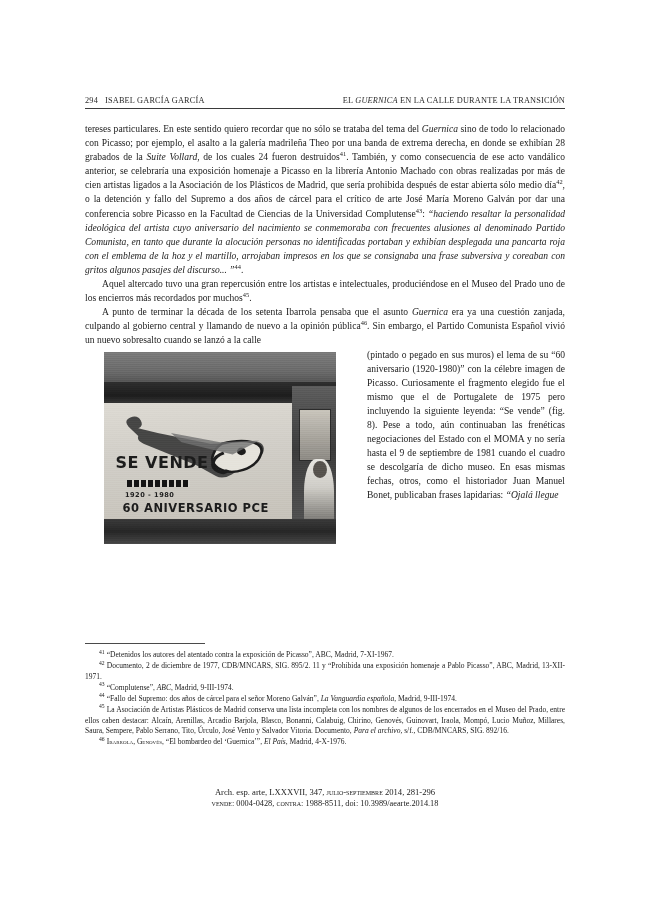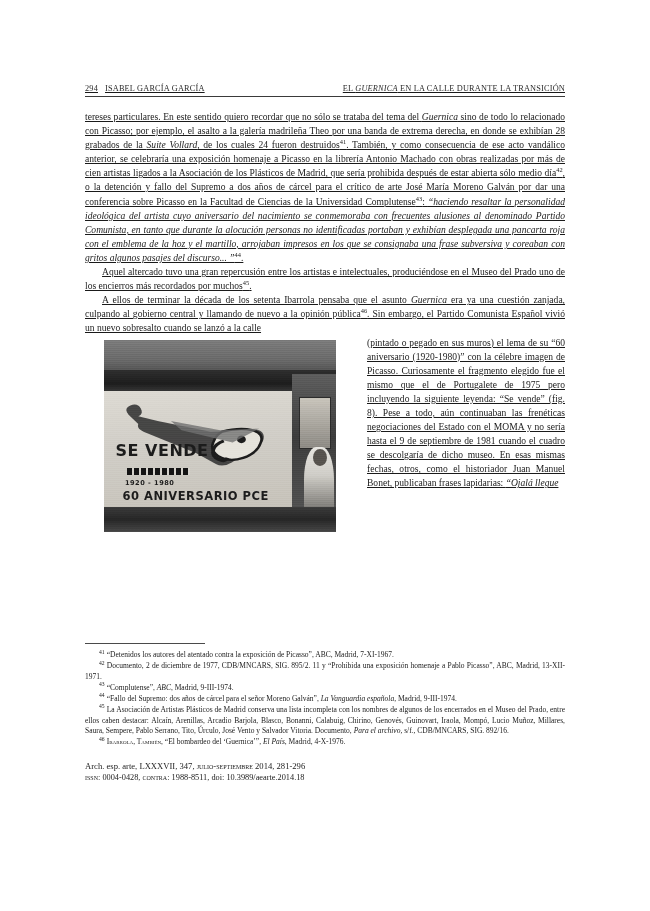--- a/index.html
+++ b/index.html
@@ -20,23 +20,22 @@
     position: absolute;
     left: 0; top: 0;
     width: 650px;
     height: 911px;
     background: #fff;
   }
 
   .content {
     position: absolute;
     left: 85px;
-    top: 84px;
+    top: 96px;
     width: 480px;
-    text-decoration: underline;
   }
 
   
   .runhead {
     display: flex;
     justify-content: space-between;
     align-items: baseline;
     font-size: 8.3px;
     letter-spacing: 0.18px;
     color: #2b2b2b;
@@ -117,22 +116,23 @@
   .footnotes .fn sup {
     font-size: 5.6px;
     margin-right: 2.2px;
   }
   .fn .sc { font-variant: small-caps; }
 
   
   .colophon {
     position: absolute;
     left: 85px;
-    top: 760px;
+    top: 786px;
     width: 480px;
+    text-align: center;
     font-size: 8.6px;
     line-height: 12.4px;
   }
   .colophon .line2 { font-size: 8.3px; }
   .colophon .sc { font-variant: small-caps; }
 
   
   .photo {
     position: relative;
     overflow: hidden;
@@ -212,21 +212,21 @@
       </div>
     </div>
     <div class="runhead-rule"></div>
 
     <div class="body-text">
 
       <p><span>tereses particulares. En este sentido quiero recordar que no sólo se trataba del tema del </span><i>Guernica</i><span> sino de todo lo relacionado con Picasso; por ejemplo, el asalto a la galería madrileña Theo por una banda de extrema derecha, en donde se exhibían 28 grabados de la </span><i>Suite Vollard</i><span>, de los cuales 24 fueron destruidos</span><sup>41</sup><span>. También, y como consecuencia de ese acto vandálico anterior, se celebraría una exposición homenaje a Picasso en la librería Antonio Machado con obras realizadas por más de cien artistas ligados a la Asociación de los Plásticos de Madrid, que sería prohibida después de estar abierta sólo medio día</span><sup>42</sup><span>, o la detención y fallo del Supremo a dos años de cárcel para el crítico de arte José María Moreno Galván por dar una conferencia sobre Picasso en la Facultad de Ciencias de la Universidad Complutense</span><sup>43</sup><span>: </span><i>“haciendo resaltar la personalidad ideológica del artista cuyo aniversario del nacimiento se conmemoraba con frecuentes alusiones al denominado Partido Comunista, en tanto que durante la alocución personas no identificadas portaban y exhibían desplegada una pancarta roja con el emblema de la hoz y el martillo, arrojaban impresos en los que se consignaba una frase subversiva y coreaban con gritos algunos pasajes del discurso... ”</i><sup>44</sup><span>.</span></p>
 
       <p class="indent"><span>Aquel altercado tuvo una gran repercusión entre los artistas e intelectuales, produciéndose en el Museo del Prado uno de los encierros más recordados por muchos</span><sup>45</sup><span>.</span></p>
 
-      <p class="indent"><span>A ellos de terminar la década de los setenta Ibarrola pensaba que el asunto </span><i>Guernica</i><span> era ya una cuestión zanjada, culpando al gobierno central y llamando de nuevo a la opinión pública</span><sup>46</sup><span>. Sin embargo, el Partido Comunista Español vivió un nuevo sobresalto cuando se lanzó a la calle</span></p>
+      <p class="indent"><span>A punto de terminar la década de los setenta Ibarrola pensaba que el asunto </span><i>Guernica</i><span> era ya una cuestión zanjada, culpando al gobierno central y llamando de nuevo a la opinión pública</span><sup>46</sup><span>. Sin embargo, el Partido Comunista Español vivió un nuevo sobresalto cuando se lanzó a la calle</span></p>
     </div>
 
     <div class="figure-wrap">
       <div class="figure-img photo">
         <div class="ph-topwall"></div>
         <div class="ph-beam"></div>
         <div class="ph-wall"></div>
         <svg class="ph-glyph" viewBox="0 0 200 100" preserveAspectRatio="none">
           <path d="M12 18 q-6 -8 2 -12 q8 -4 12 4 q3 7 -3 10 l22 6 l60 14 l50 -2 q8 -1 10 6 q2 8 -6 14 l-30 22 q-10 7 -18 2 l-22 -14 l-60 -28 q-8 -4 -6 -10 z" fill="#3a3a3a" opacity="0.92"></path>
           <path d="M118 40 q20 -6 34 -2 q14 4 10 16 q-4 14 -20 20 q-16 6 -28 -2 q-10 -8 -6 -18 q3 -10 10 -14 z" fill="#e6e3dc" stroke="#1d1d1d" stroke-width="3"></path>
@@ -259,21 +259,21 @@
     <p class="fn"><sup>41</sup><span>“Detenidos los autores del atentado contra la exposición de Picasso”, ABC, Madrid, 7-XI-1967.</span></p>
 
     <p class="fn"><sup>42</sup><span>Documento, 2 de diciembre de 1977, CDB/MNCARS, SIG. 895/2. 11 y “Prohibida una exposición homenaje a Pablo Picasso”, ABC, Madrid, 13-XII-1971.</span></p>
 
     <p class="fn"><sup>43</sup><span>“Complutense”, </span><i>ABC</i><span>, Madrid, 9-III-1974.</span></p>
 
     <p class="fn"><sup>44</sup><span>“Fallo del Supremo: dos años de cárcel para el señor Moreno Galván”, </span><i>La Vanguardia española</i><span>, Madrid, 9-III-1974.</span></p>
 
     <p class="fn"><sup>45</sup><span>La Asociación de Artistas Plásticos de Madrid conserva una lista incompleta con los nombres de algunos de los encerrados en el Museo del Prado, entre ellos caben destacar: Alcaín, Arenillas, Arcadio Barjola, Blasco, Bonanni, Calabuig, Chirino, Genovés, Guinovart, Iraola, Mompó, Lucio Muñoz, Millares, Saura, Sempere, Pablo Serrano, Tito, Úrculo, José Vento y Salvador Vitoria. Documento, </span><i>Para el archivo</i><span>, s/f., CDB/MNCARS, SIG. 892/16.</span></p>
 
-    <p class="fn"><sup>46</sup><span class="sc">Ibarrola, También</span><span>, “El bombardeo del ‘Guernica’”, </span><i>El País</i><span>, Madrid, 4-X-1976.</span></p>
+    <p class="fn"><sup>46</sup><span class="sc">Ibarrola, Genovés</span><span>, “El bombardeo del ‘Guernica’”, </span><i>El País</i><span>, Madrid, 4-X-1976.</span></p>
   </div>
 
   <div class="colophon">
     <div class="line1"><span>Arch. esp. arte</span>, <span class="sc">LXXXVII</span>, <span>347</span>, <span class="sc">julio-septiembre</span> <span>2014, 281-296</span></div>
-    <div class="line2"><span class="sc">issn</span>: <span>0004-0428</span>, <span class="sc">contra</span>: <span>1988-8511</span>, <span>doi</span>: <span>10.3989/aearte.2014.18</span></div>
+    <div class="line2"><span class="sc">vende</span>: <span>0004-0428</span>, <span class="sc">contra</span>: <span>1988-8511</span>, <span>doi</span>: <span>10.3989/aearte.2014.18</span></div>
   </div>
 
 </div>
 
 </body></html>

